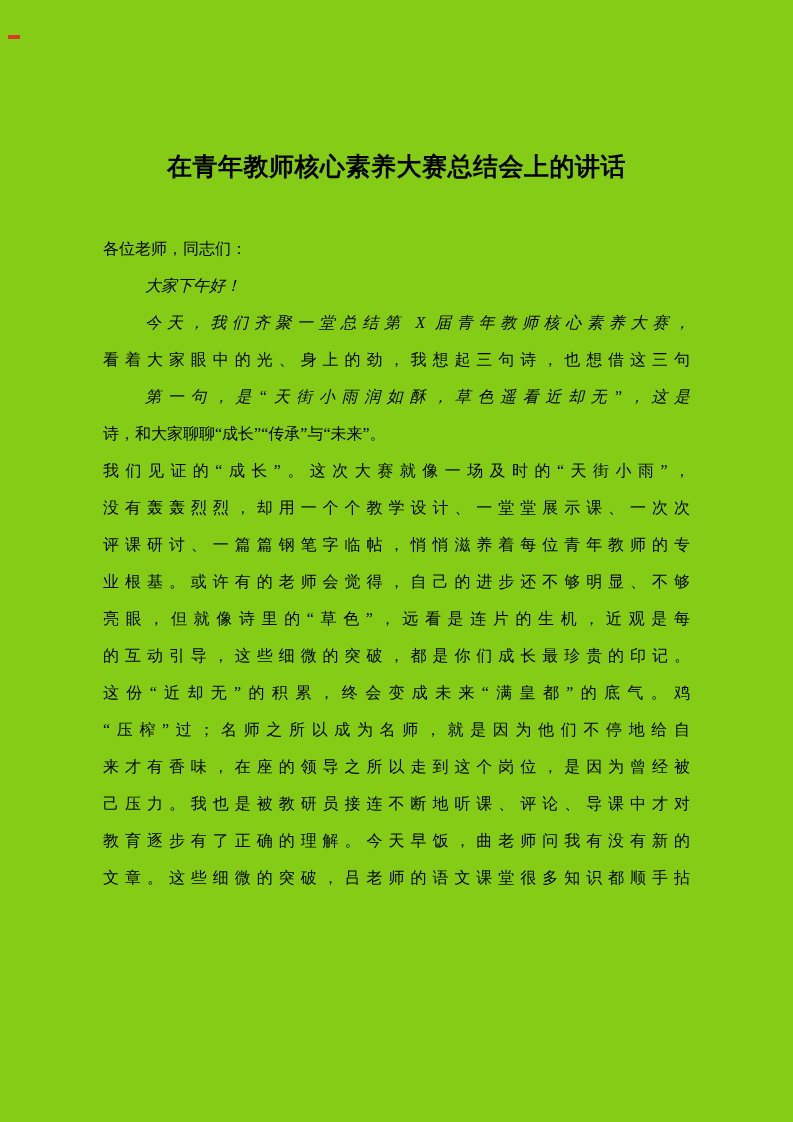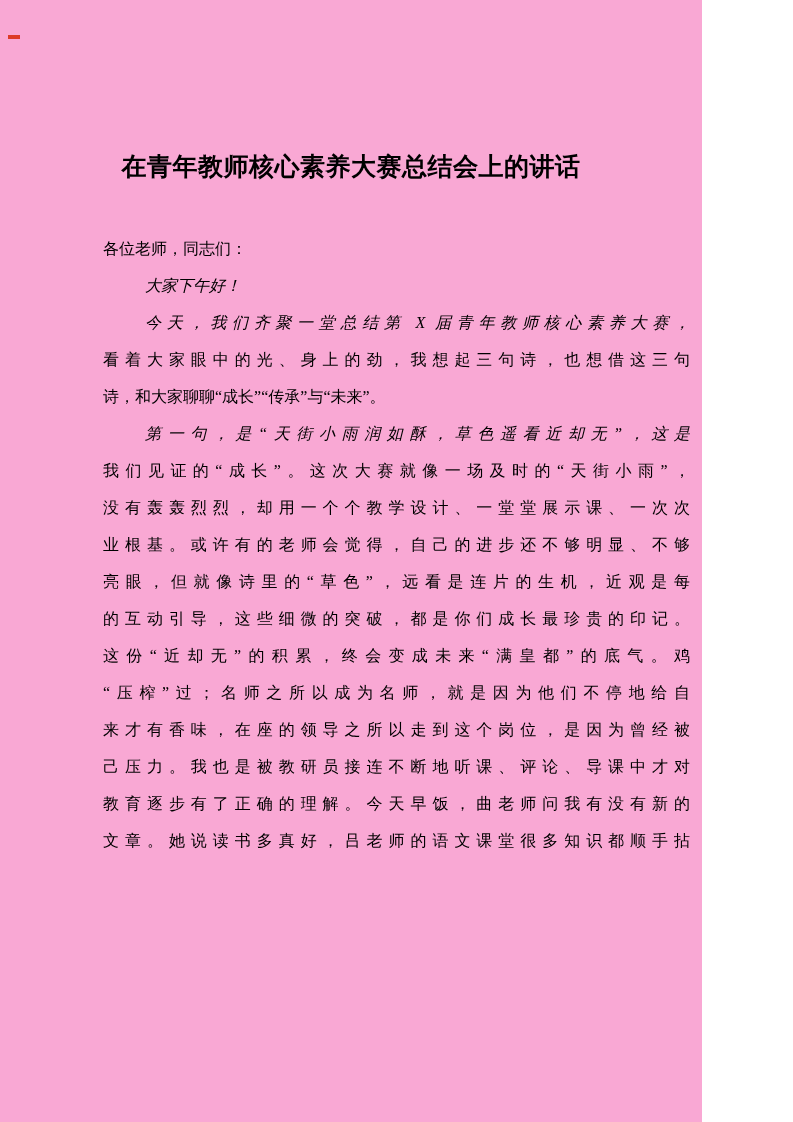--- a/index.html
+++ b/index.html
@@ -2,23 +2,23 @@
 <html><head>
 <meta charset="utf-8">
 <style>
   html, body {
     margin: 0;
     padding: 0;
     background: #ffffff;
   }
   .page {
     position: relative;
-    width: 702px;
+    width: 793px;
     height: 1122px;
-    background: #f9a8d4;
+    background: #84cc16;
     overflow: hidden;
     font-family: "Liberation Serif", serif;
     color: #000000;
   }
   .red-mark {
     position: absolute;
     left: 8px;
     top: 35px;
     width: 12px;
     height: 4px;
@@ -65,27 +65,28 @@
 <body>
 
 <div class="page">
   <div class="red-mark"></div>
   <h1 class="doc-title">在青年教师核心素养大赛总结会上的讲话</h1>
   <div class="content">
       <div class="line">各位老师，同志们：</div>
       <div class="line ind">大家下午好！</div>
       <div class="line j ind">今天，我们齐聚一堂总结第 X 届青年教师核心素养大赛，</div>
       <div class="line j">看着大家眼中的光、身上的劲，我想起三句诗，也想借这三句</div>
+      <div class="line j ind">第一句，是“天街小雨润如酥，草色遥看近却无”，这是</div>
       <div class="line">诗，和大家聊聊“成长”“传承”与“未来”。</div>
-      <div class="line j ind">第一句，是“天街小雨润如酥，草色遥看近却无”，这是</div>
       <div class="line j">我们见证的“成长”。这次大赛就像一场及时的“天街小雨”，</div>
       <div class="line j">没有轰轰烈烈，却用一个个教学设计、一堂堂展示课、一次次</div>
+      <div class="line j">评课研讨、一篇篇钢笔字临帖，悄悄滋养着每位青年教师的专</div>
       <div class="line j">业根基。或许有的老师会觉得，自己的进步还不够明显、不够</div>
       <div class="line j">亮眼，但就像诗里的“草色”，远看是连片的生机，近观是每</div>
       <div class="line j">的互动引导，这些细微的突破，都是你们成长最珍贵的印记。</div>
       <div class="line j">这份“近却无”的积累，终会变成未来“满皇都”的底气。鸡</div>
       <div class="line j">“压榨”过；名师之所以成为名师，就是因为他们不停地给自</div>
       <div class="line j">来才有香味，在座的领导之所以走到这个岗位，是因为曾经被</div>
       <div class="line j">己压力。我也是被教研员接连不断地听课、评论、导课中才对</div>
       <div class="line j">教育逐步有了正确的理解。今天早饭，曲老师问我有没有新的</div>
-      <div class="line j">文章。她说读书多真好，吕老师的语文课堂很多知识都顺手拈</div>
+      <div class="line j">文章。这些细微的突破，吕老师的语文课堂很多知识都顺手拈</div>
     </div>
 </div>
 
 </body></html>

